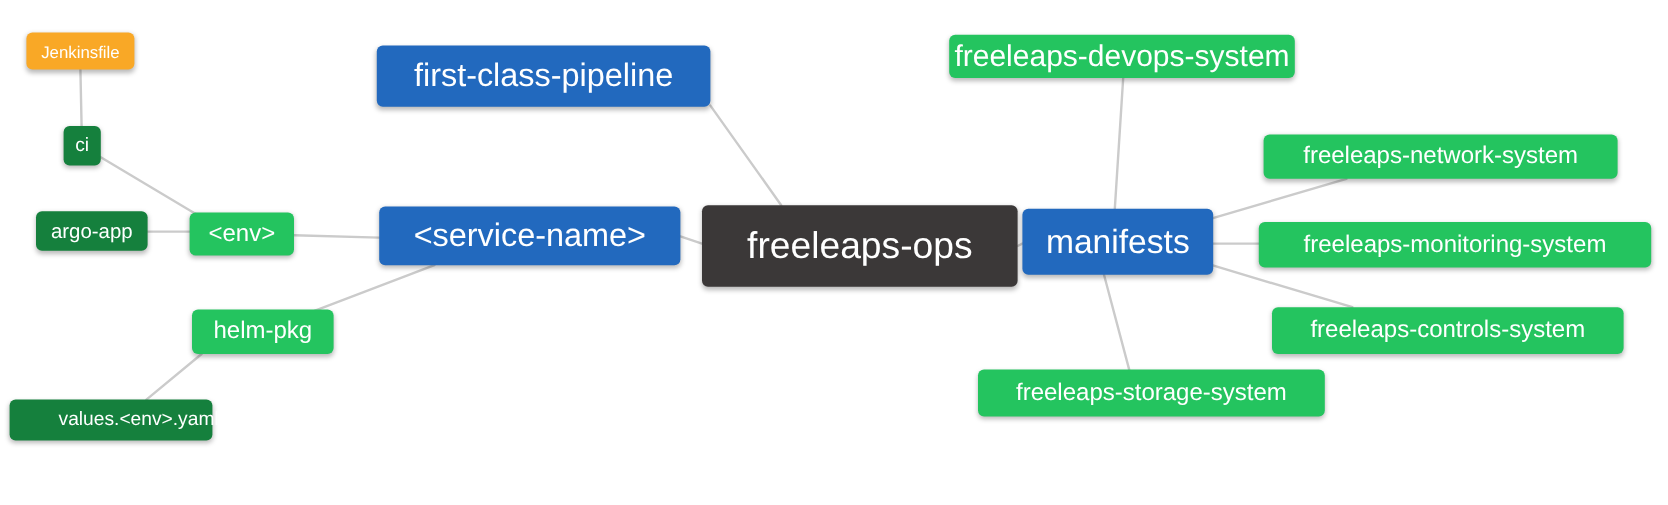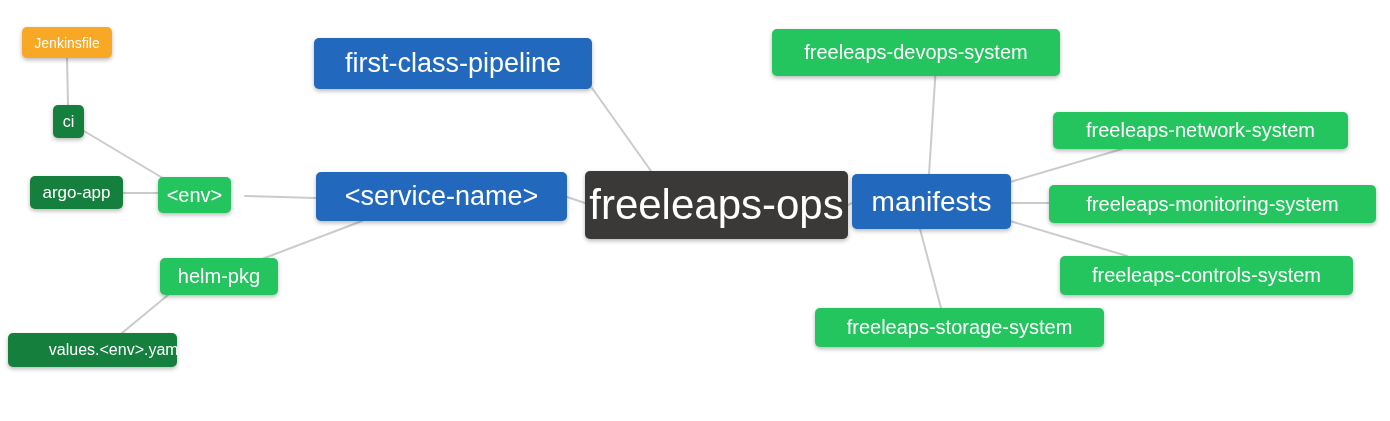--- a/index.html
+++ b/index.html
@@ -43,28 +43,28 @@
   .c-orange { background: #f9a826; }
   .c-red    { background: #15803d; }
   .c-green  { background: #24c45f; }
   .c-blue   { background: #2269be; }
   .c-dark   { background: #3b3838; }
 
   
   #n-jenkinsfile { left: 22px;  top: 27px;  width: 90px;  height: 31px; font-size: 14px; }
   #n-ci          { left: 53px;  top: 105px; width: 31px;  height: 33px; font-size: 16px; }
   #n-argo-app    { left: 30px;  top: 176px; width: 93px;  height: 33px; font-size: 17px; }
-  #n-env         { left: 158px; top: 177px; width: 73px;  height: 36px; font-size: 20px; }
+  #n-env         { left: 158px; top: 177px; width: 87px;  height: 36px; font-size: 20px; }
   #n-helm-pkg    { left: 147px; top: 258px; width: 118px; height: 37px; font-size: 20px; margin-left: 13px; }
   #n-values      { left: 8px;   top: 333px; width: 169px; height: 34px; font-size: 16px; padding-left: 46px; }
   #n-fcp         { left: 314px; top: 38px;  width: 278px; height: 51px; font-size: 27px; }
   #n-service     { left: 316px; top: 172px; width: 251px; height: 49px; font-size: 27px; }
-  #n-ops         { left: 585px; top: 171px; width: 263px; height: 68px; font-size: 42px; }
+  #n-ops         { left: 585px; top: 171px; width: 263px; height: 68px; font-size: 31px; }
   #n-manifests   { left: 852px; top: 174px; width: 159px; height: 55px; font-size: 28px; }
-  #n-devops      { left: 772px; top: 29px;  width: 288px; height: 47px; font-size: 20px; }
+  #n-devops      { left: 791px; top: 29px;  width: 288px; height: 36px; font-size: 25px; }
   #n-network     { left: 1053px;top: 112px; width: 295px; height: 37px; font-size: 20px; }
   #n-monitoring  { left: 1049px;top: 185px; width: 327px; height: 38px; font-size: 20px; }
   #n-controls    { left: 1060px;top: 256px; width: 293px; height: 39px; font-size: 20px; }
   #n-storage     { left: 815px; top: 308px; width: 289px; height: 39px; font-size: 20px; }
 </style>
 </head>
 <body>
 
 <div id="canvas">
 

